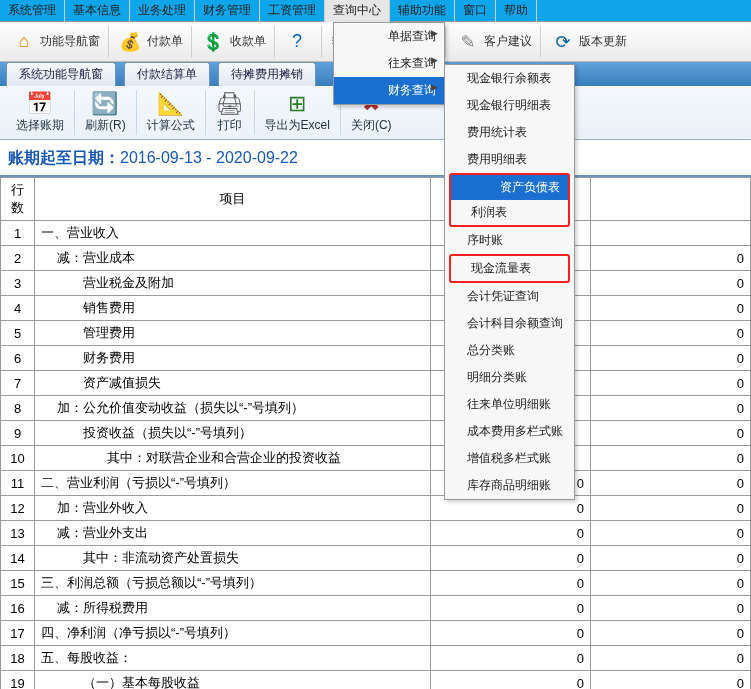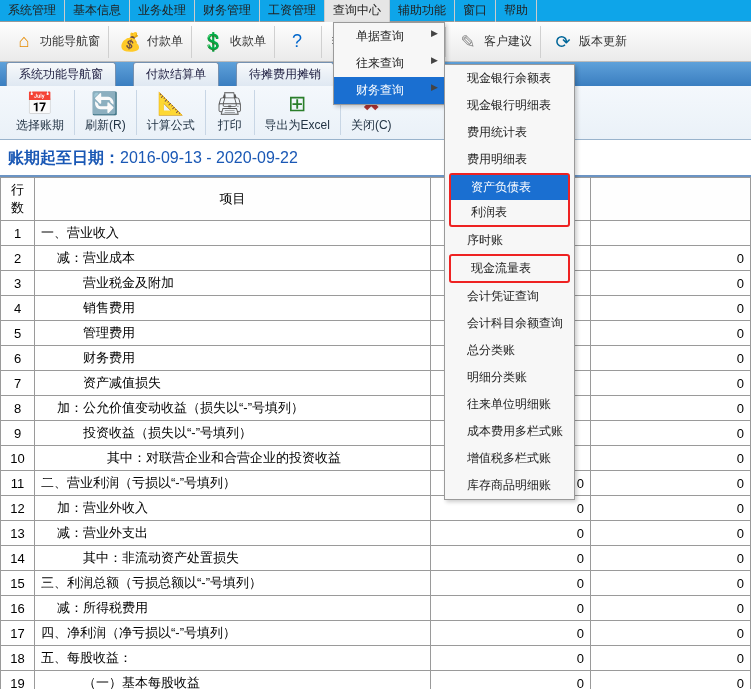--- a/index.html
+++ b/index.html
@@ -66,21 +66,21 @@
     height: 24px;
     align-items: flex-end;
     padding-left: 6px;
   }
   .tab {
     background: linear-gradient(#f7f9fb,#dfe8f2);
     border: 1px solid #7591b1;
     border-bottom: none;
     border-radius: 3px 3px 0 0;
     padding: 3px 12px;
-    margin-right: 17px;
+    margin-right: 8px;
     color: #224;
     font-size: 12px;
     cursor: default;
   }
   .ribbon {
     display: flex;
     background: linear-gradient(#f4f8fc,#eaf1f8);
     border-bottom: 1px solid #99b3cc;
     height: 54px;
     padding: 4px 6px;
@@ -138,20 +138,21 @@
   
   .dropdown {
     position: absolute;
     top: 22px;
     left: 333px;
     background: #f7f7f7;
     border: 1px solid #9a9a9a;
     width: 112px;
     box-shadow: 2px 2px 4px rgba(0,0,0,.2);
     z-index: 50;
+    text-align: right;
   }
   .dropdown .dd-item {
     padding: 5px 8px 5px 22px;
     position: relative;
     color: #222;
     cursor: default;
     font-size: 12px;
   }
   .dropdown .dd-item.arrow::after {
     content: "▶";
@@ -176,20 +177,21 @@
   }
   .submenu .sm-item {
     padding: 5px 8px 5px 22px;
     font-size: 12px;
     cursor: default;
     color: #222;
   }
   .submenu .sm-item.sel {
     background: #1a6fd1;
     color: #fff;
+    text-align: right;
   }
   .redmark {
     border: 2px solid #e22;
     border-radius: 3px;
     margin: 0 4px;
     padding:0;
   }
   .redmark .sm-item { padding: 4px 8px 4px 20px; }
 
 </style>

